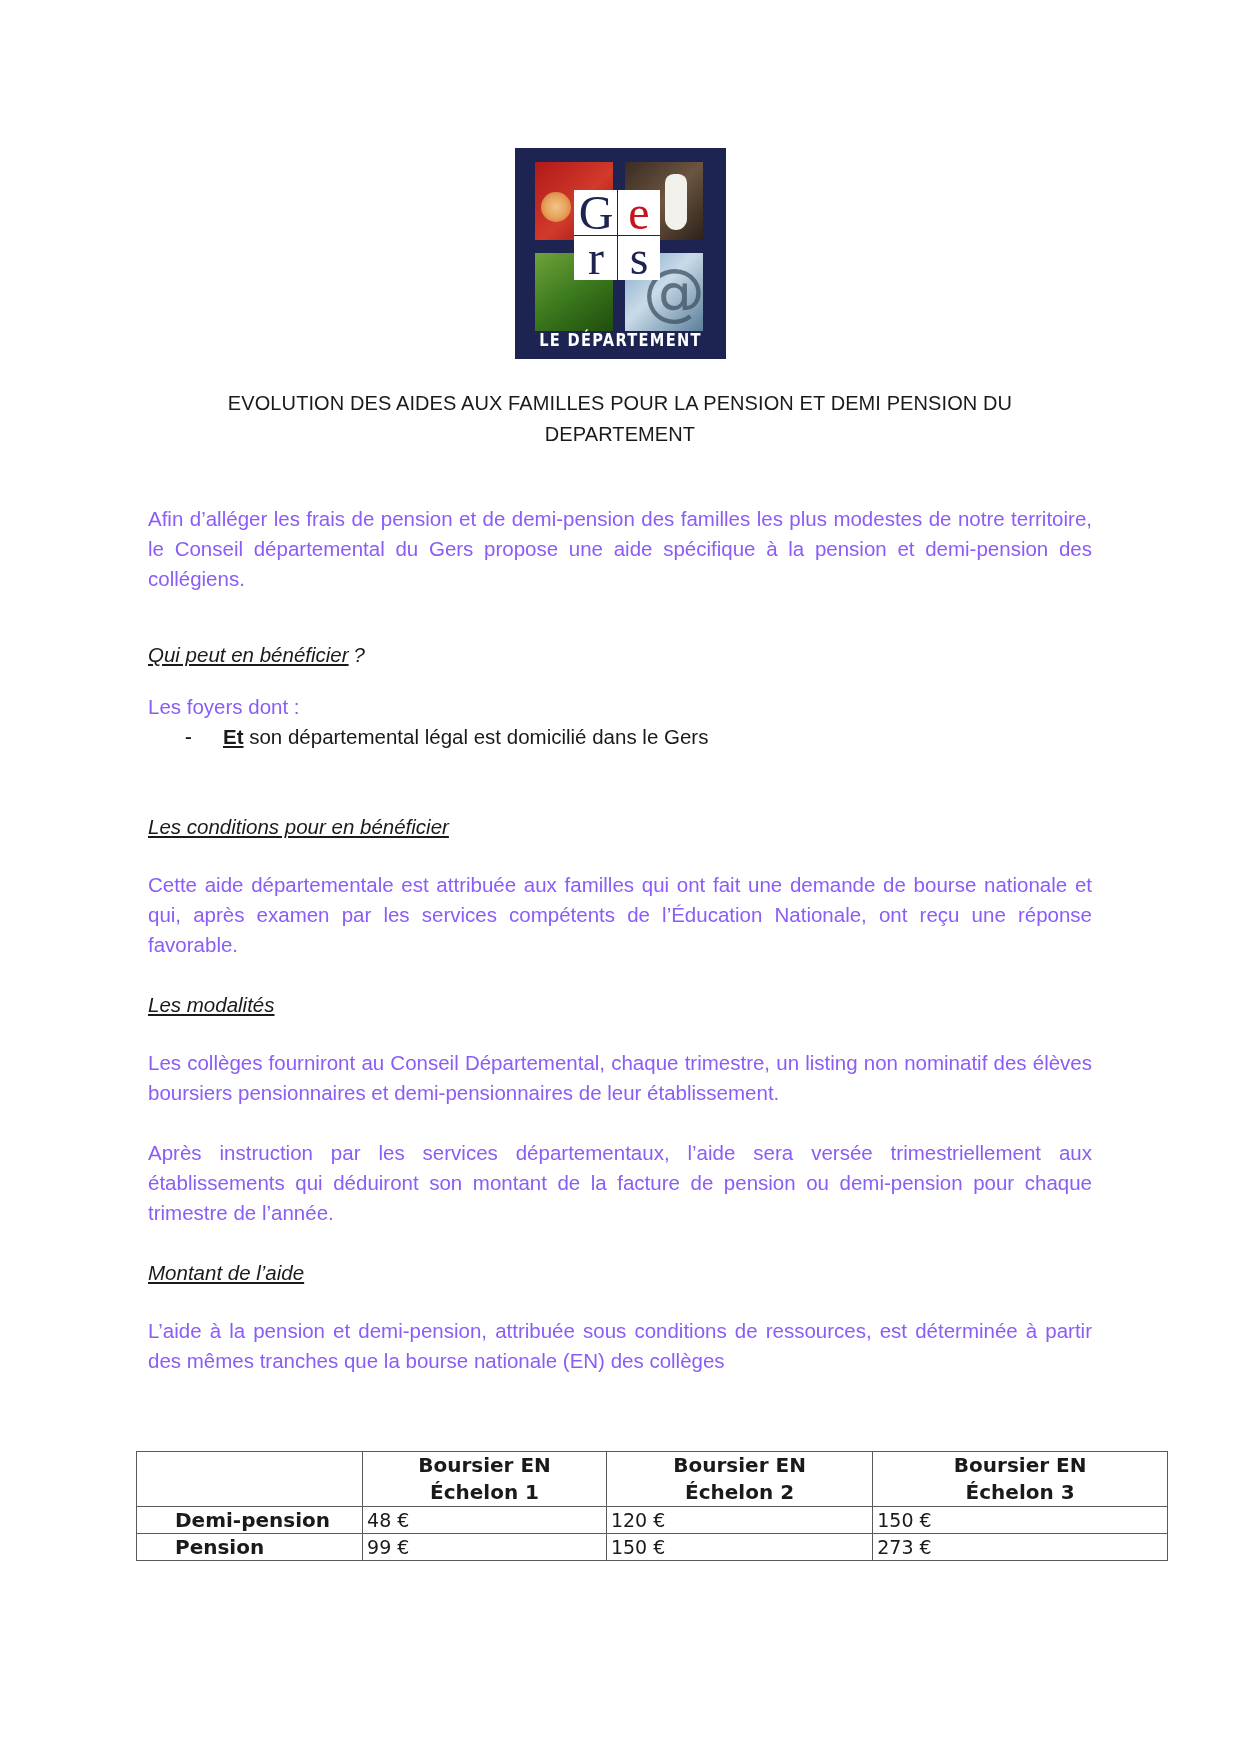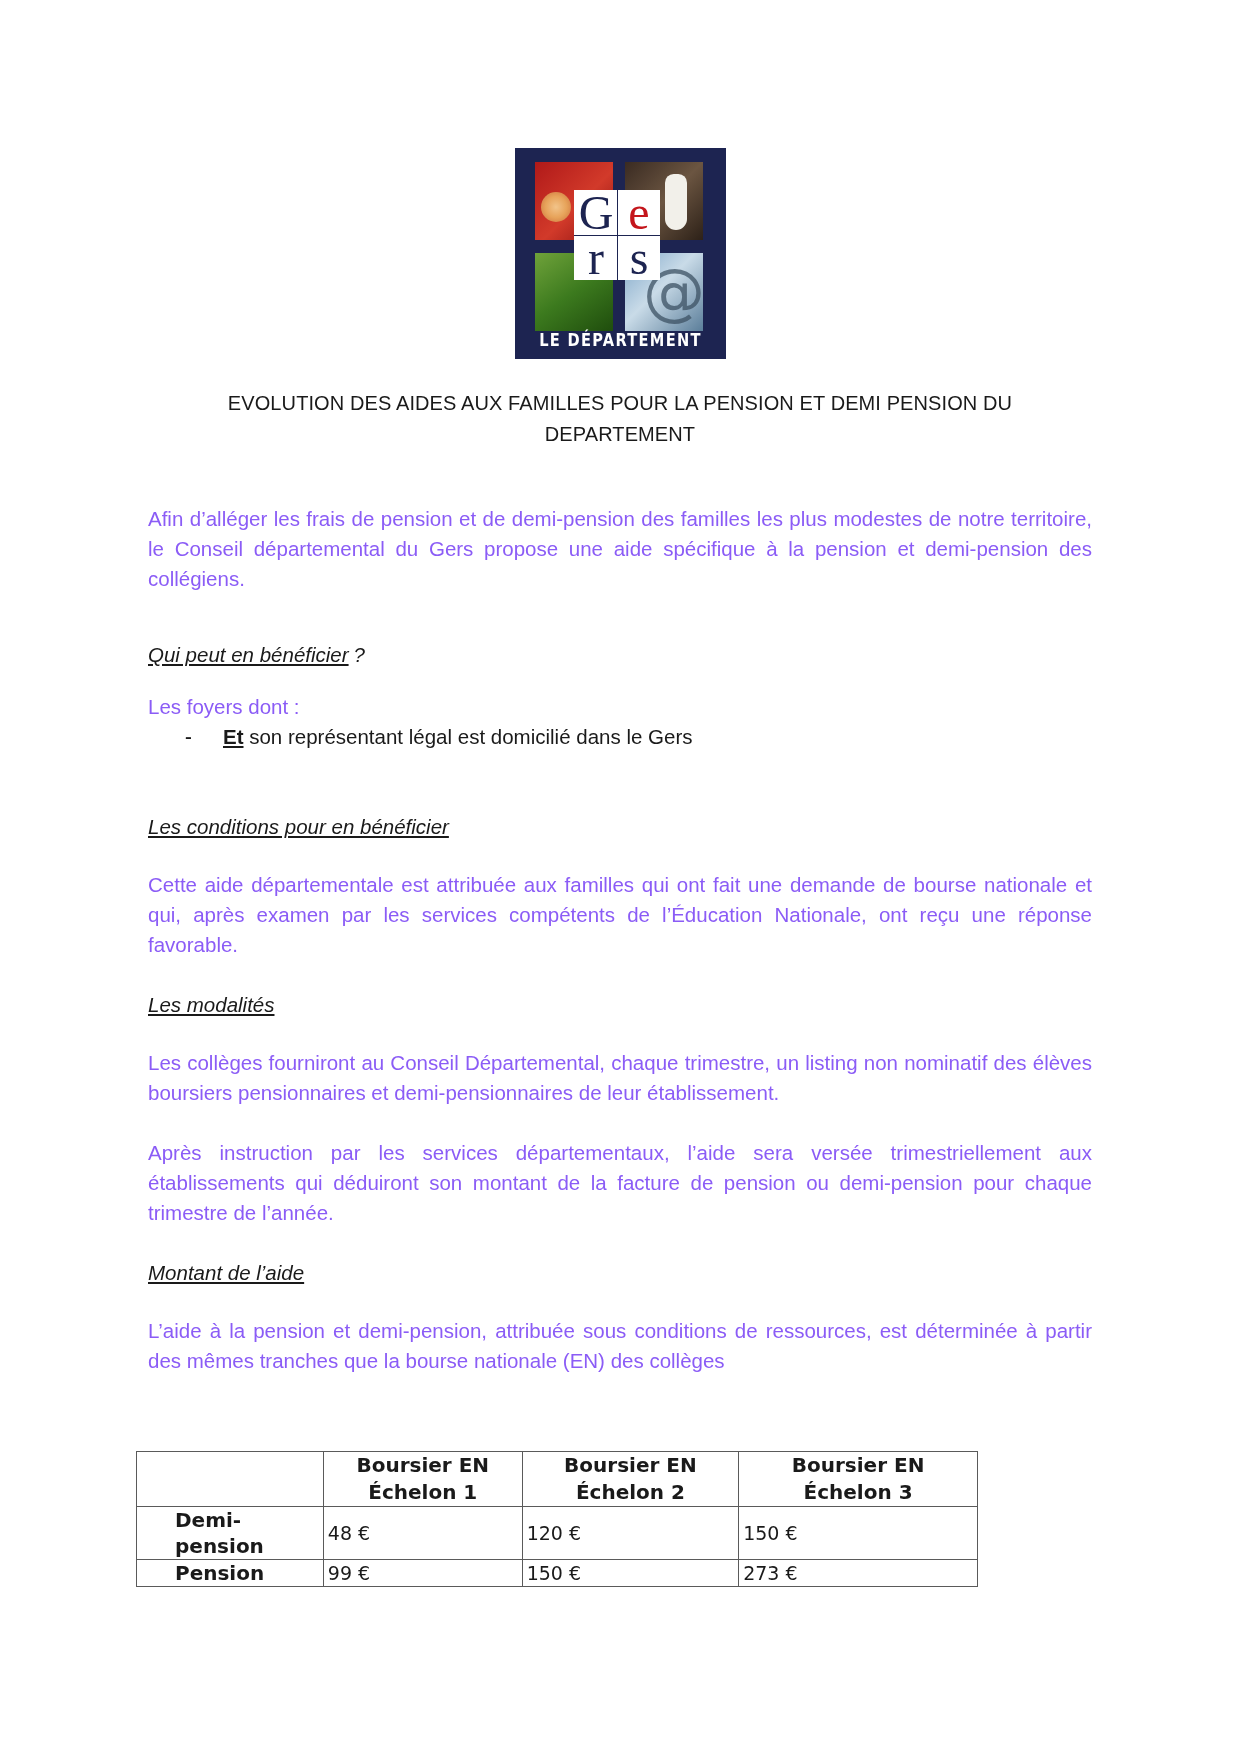--- a/index.html
+++ b/index.html
@@ -39,21 +39,21 @@
   .para.last-left { text-align-last: left; }
   .heading { position: absolute; left: 148px; font-size: 20.5px; line-height: 30px; font-style: italic;
              text-decoration: underline; color: #1a1a1a; }
   .heading .q { text-decoration: none; display: inline-block; margin-left: 5px; }
 
   .list { position: absolute; left: 148px; top: 722px; font-size: 20.5px; line-height: 30px; margin:0; padding:0; list-style: none; }
   .list li { position: relative; padding-left: 75px; }
   .list li .dash { position: absolute; left: 37px; }
   .list .et { font-weight: bold; text-decoration: underline; }
 
-  table.aid { position: absolute; left: 136px; top: 1451px; width: 842px; border-collapse: collapse;
+  table.aid { position: absolute; left: 136px; top: 1451px; width: 1032px; border-collapse: collapse;
               font-family: "DejaVu Sans", sans-serif; }
   table.aid td, table.aid th { border: 1.5px solid #5a5a5a; padding: 0 4px; }
   table.aid th { font-weight: bold; font-size: 20px; line-height: 27px; text-align: center; height: 54px; transform-origin: center; }
   table.aid td { font-size: 19px; line-height: 26px; text-align: left; height: 26px; }
   table.aid td.rowhead { text-align: left; font-weight: bold; font-size: 20px; padding-left: 38px; }
   table.aid col.c0 { width: 191px; } table.aid col.c1 { width: 206px; }
   table.aid col.c2 { width: 225px; } table.aid col.c3 { width: 249px; }
 </style>
 </head>
 <body>
@@ -84,21 +84,21 @@
 <div class="heading" style="top:640px;">
   <span>Qui peut en bénéficier</span><span class="q">?</span>
 </div>
 <div class="para" style="top:692px;">Les foyers dont :</div>
 <ul class="list">
   <li>
     <span class="dash">-</span>
   </li>
   <li>
     <span class="dash">-</span>
-    <span class="et">Et</span><span> son représentant légal est domicilié dans le Gers</span>
+    <span class="et">Et</span><span> son départemental légal est domicilié dans le Gers</span>
   </li>
 </ul>
 
 <div class="heading" style="top:812px;">Les conditions pour en bénéficier</div>
 <p class="para last-left" style="top:870px;margin:0;">Cette aide départementale est attribuée aux familles qui ont fait une demande de bourse nationale et qui, après examen par les services compétents de l’Éducation Nationale, ont reçu une réponse favorable.</p>
 
 <div class="heading" style="top:990px;">Les modalités</div>
 <p class="para last-left" style="top:1048px;margin:0;">Les collèges fourniront au Conseil Départemental, chaque trimestre, un listing non nominatif des élèves boursiers pensionnaires et demi-pensionnaires de leur établissement.</p>
 <p class="para last-left" style="top:1138px;margin:0;">Après instruction par les services départementaux, l’aide sera versée trimestriellement aux établissements qui déduiront son montant de la facture de pension ou demi-pension pour chaque trimestre de l’année.</p>
 

